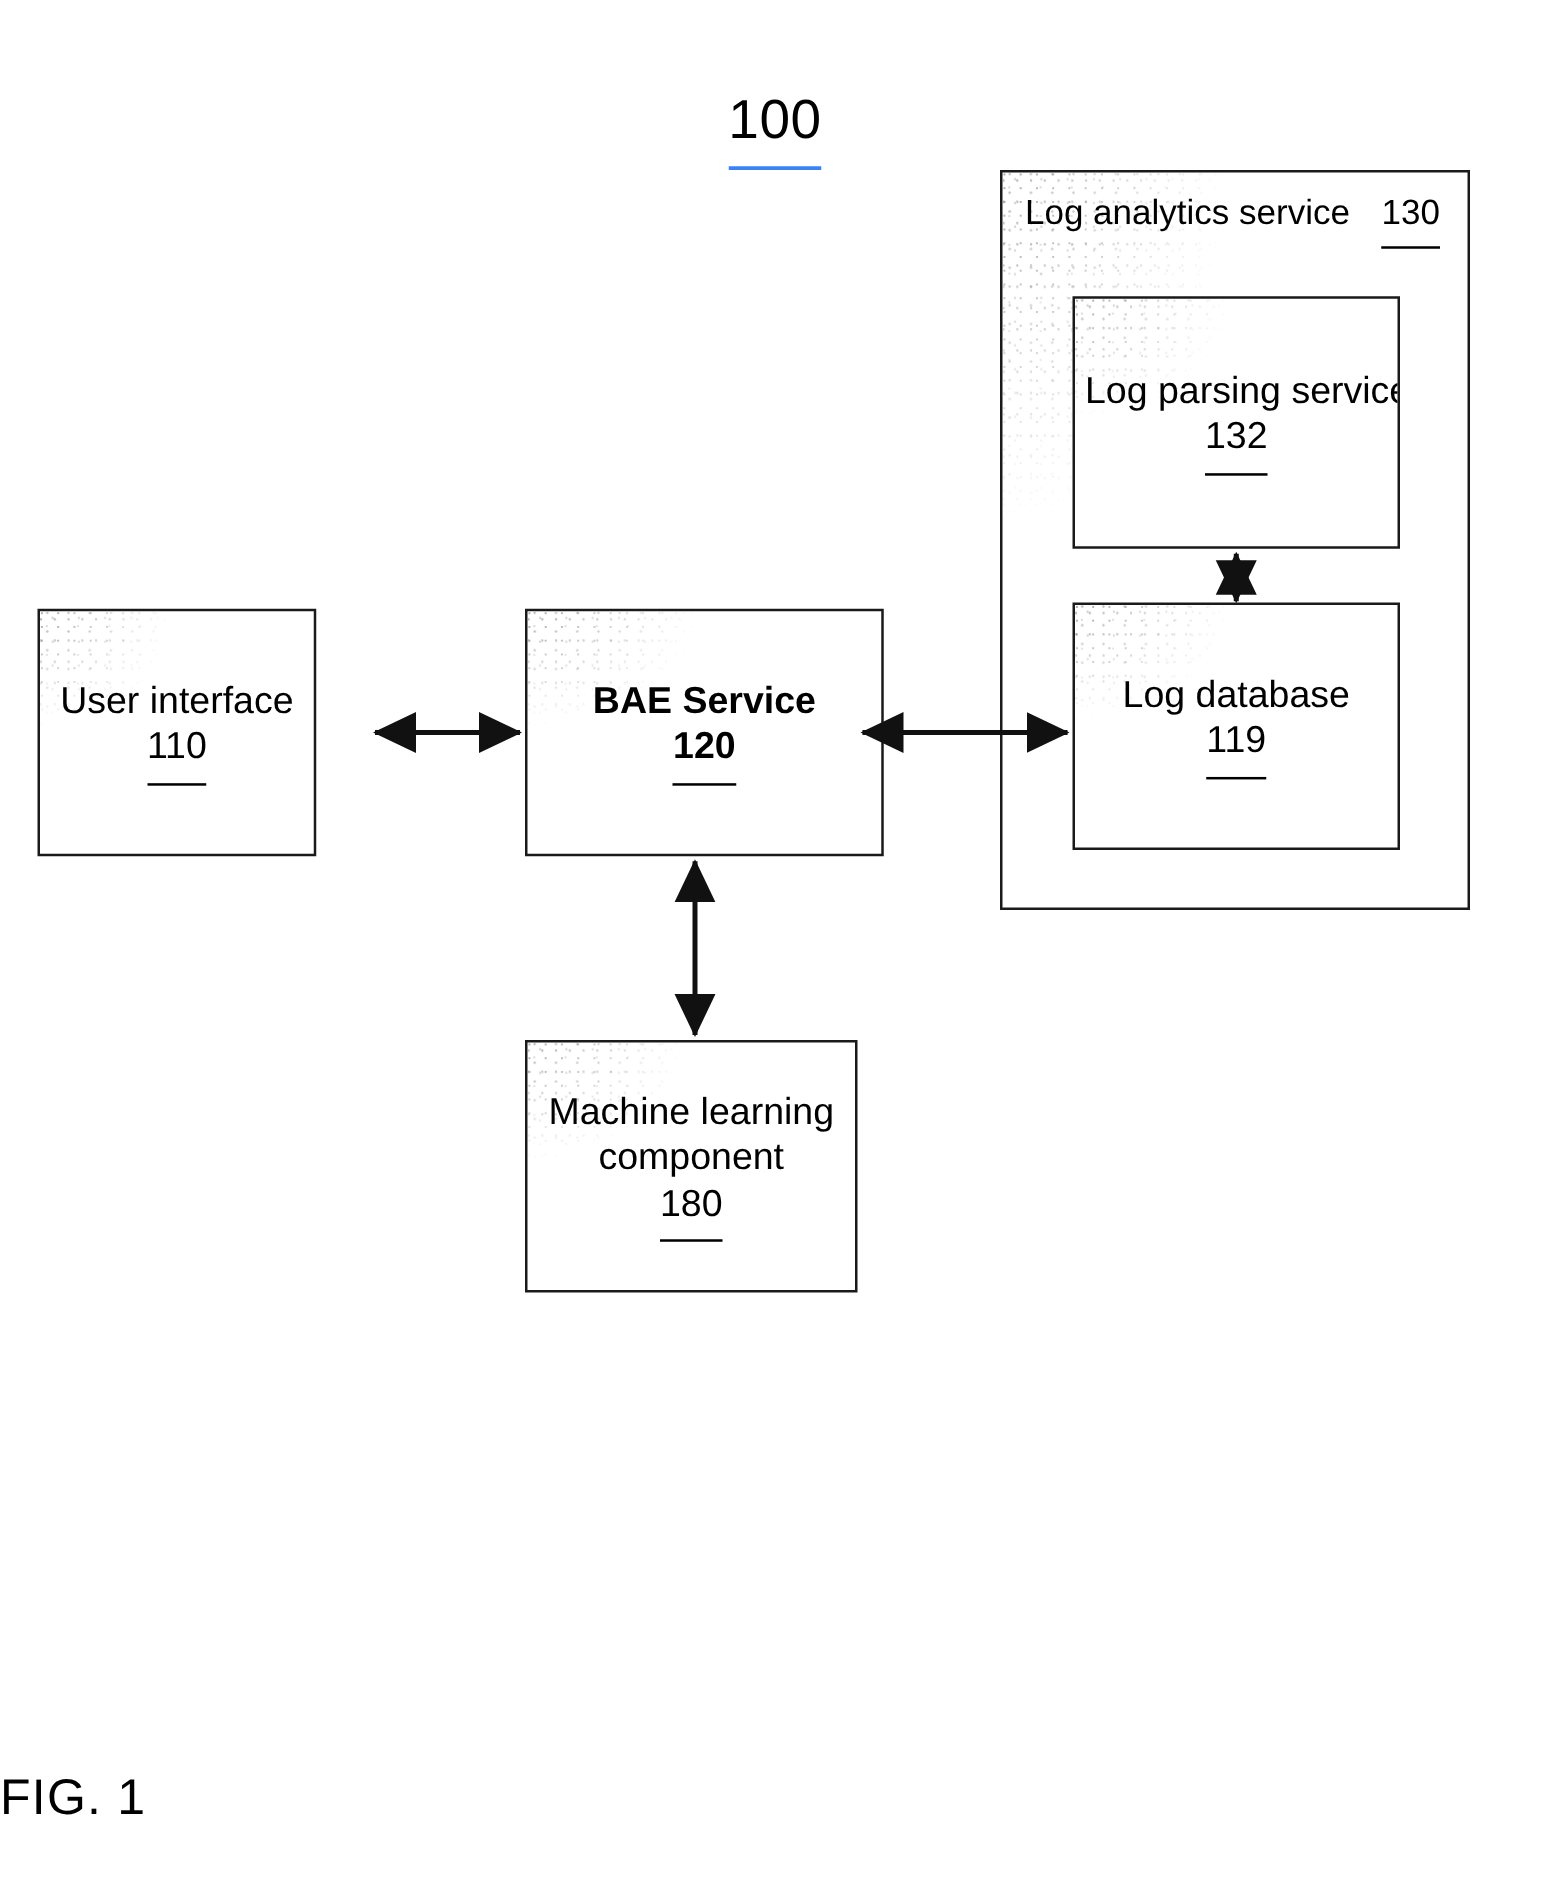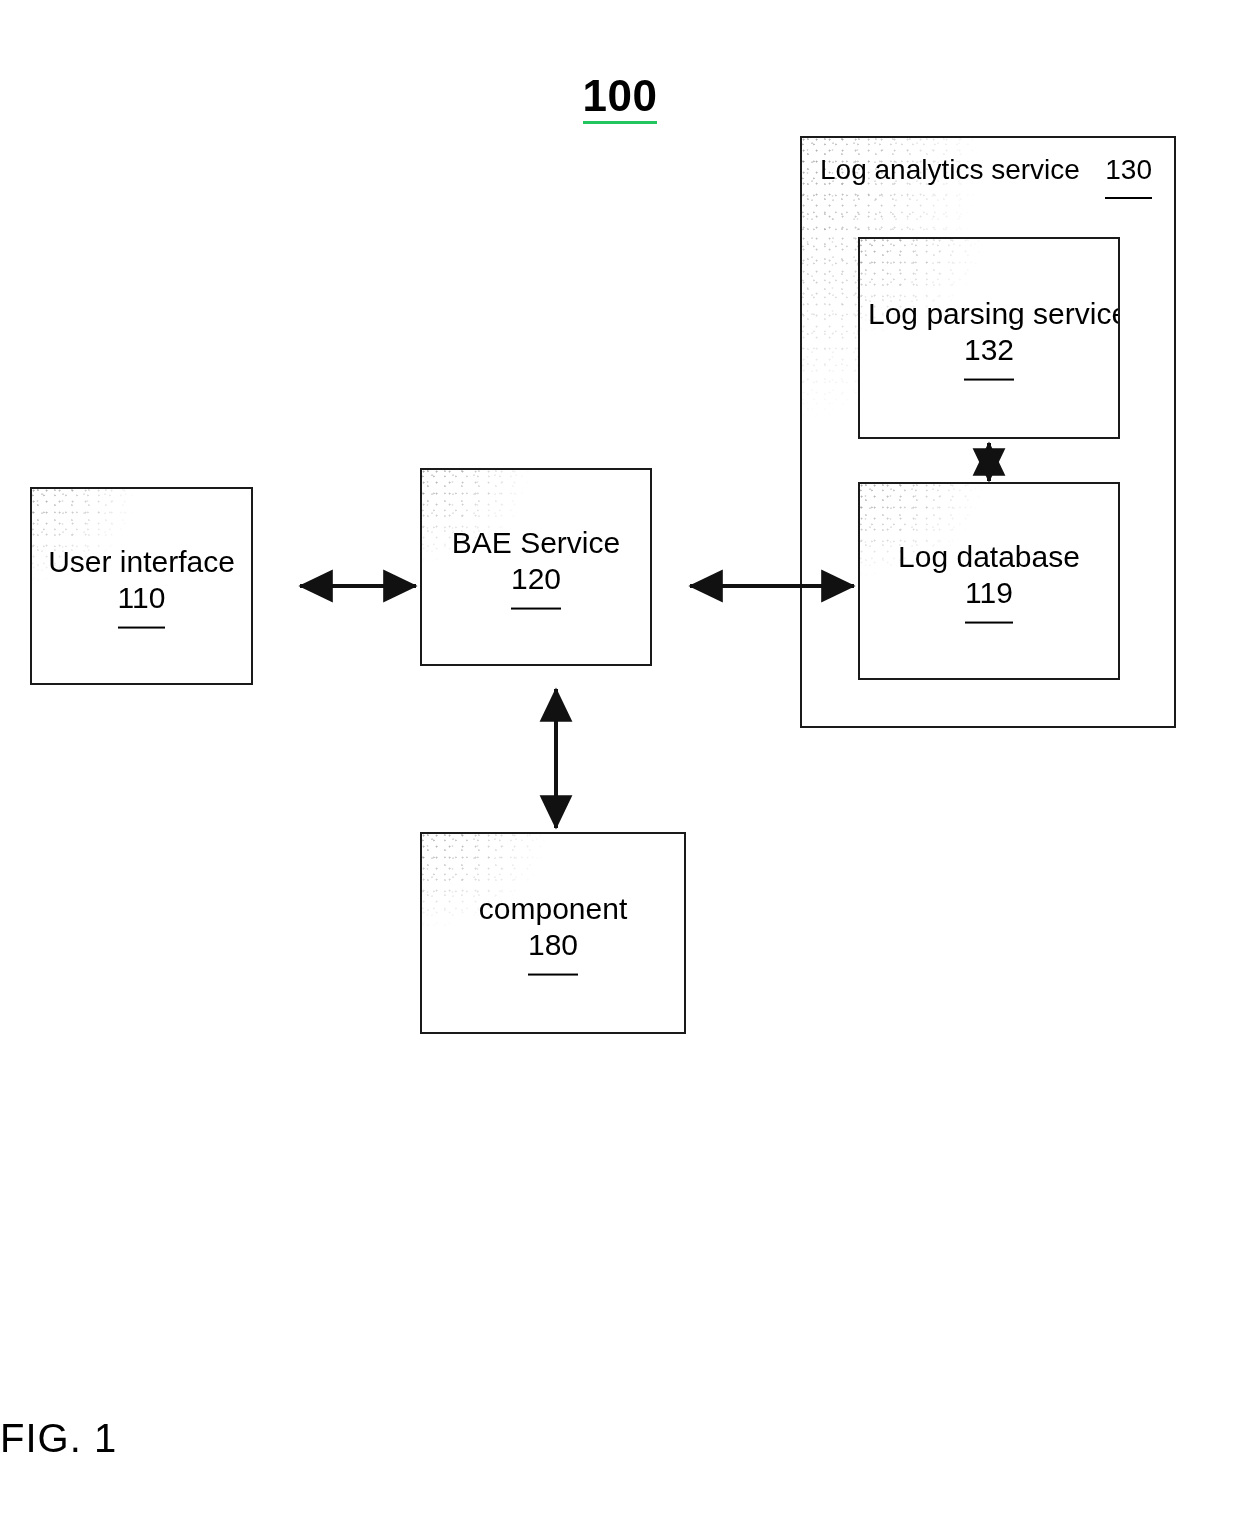--- a/index.html
+++ b/index.html
@@ -28,23 +28,22 @@
     left: 0;
     top: 74px;
     width: 1240px;
     text-align: center;
     font-size: 44px;
     line-height: 1;
     letter-spacing: 0.5px;
   }
   .fig-number .num {
     display: inline-block;
-    border-bottom: 3px solid #22c55e;
-    padding-bottom: 3px;
-    font-weight: bold;
+    border-bottom: 3px solid #3b82f6;
+    padding-bottom: 15px;
   }
 
   
   .fig-caption {
     position: absolute;
     left: 0;
     top: 1418px;
     width: 1240px;
     text-align: left;
     font-size: 40px;
@@ -123,21 +122,21 @@
     justify-content: space-between;
     font-size: 28px;
     line-height: 1.2;
     z-index: 3;
   }
 
   
   #box-log-parsing  { left: 858px; top: 237px; width: 262px; height: 202px; }
   #box-log-database { left: 858px; top: 482px; width: 262px; height: 198px; }
   #box-user-interface { left: 30px;  top: 487px; width: 223px; height: 198px; }
-  #box-bae-service    { left: 420px; top: 468px; width: 232px; height: 198px; }
+  #box-bae-service    { left: 420px; top: 487px; width: 287px; height: 198px; font-weight: bold; }
   #box-ml-component   { left: 420px; top: 832px; width: 266px; height: 202px; }
 
   
   #connectors {
     position: absolute;
     left: 0;
     top: 0;
     width: 1240px;
     height: 1522px;
     pointer-events: none;
@@ -183,20 +182,21 @@
 
   <div class="box" id="box-bae-service">
     <div class="box-label">
       <span class="line">BAE Service</span>
       <span class="line"><span class="ref">120</span></span>
     </div>
   </div>
 
   <div class="box" id="box-ml-component">
     <div class="box-label">
+      <span class="line">Machine learning</span>
       <span class="line">component</span>
       <span class="line"><span class="ref">180</span></span>
     </div>
   </div>
 
   <svg id="connectors" viewBox="0 0 1240 1522" xmlns="http://www.w3.org/2000/svg">
     <defs>
       <marker id="arrowhead-end" markerWidth="9" markerHeight="9" refX="8.2" refY="4.5" orient="auto" markerUnits="strokeWidth">
         <path d="M0,0.4 L8.6,4.5 L0,8.6 z" fill="#111111"></path>
       </marker>

